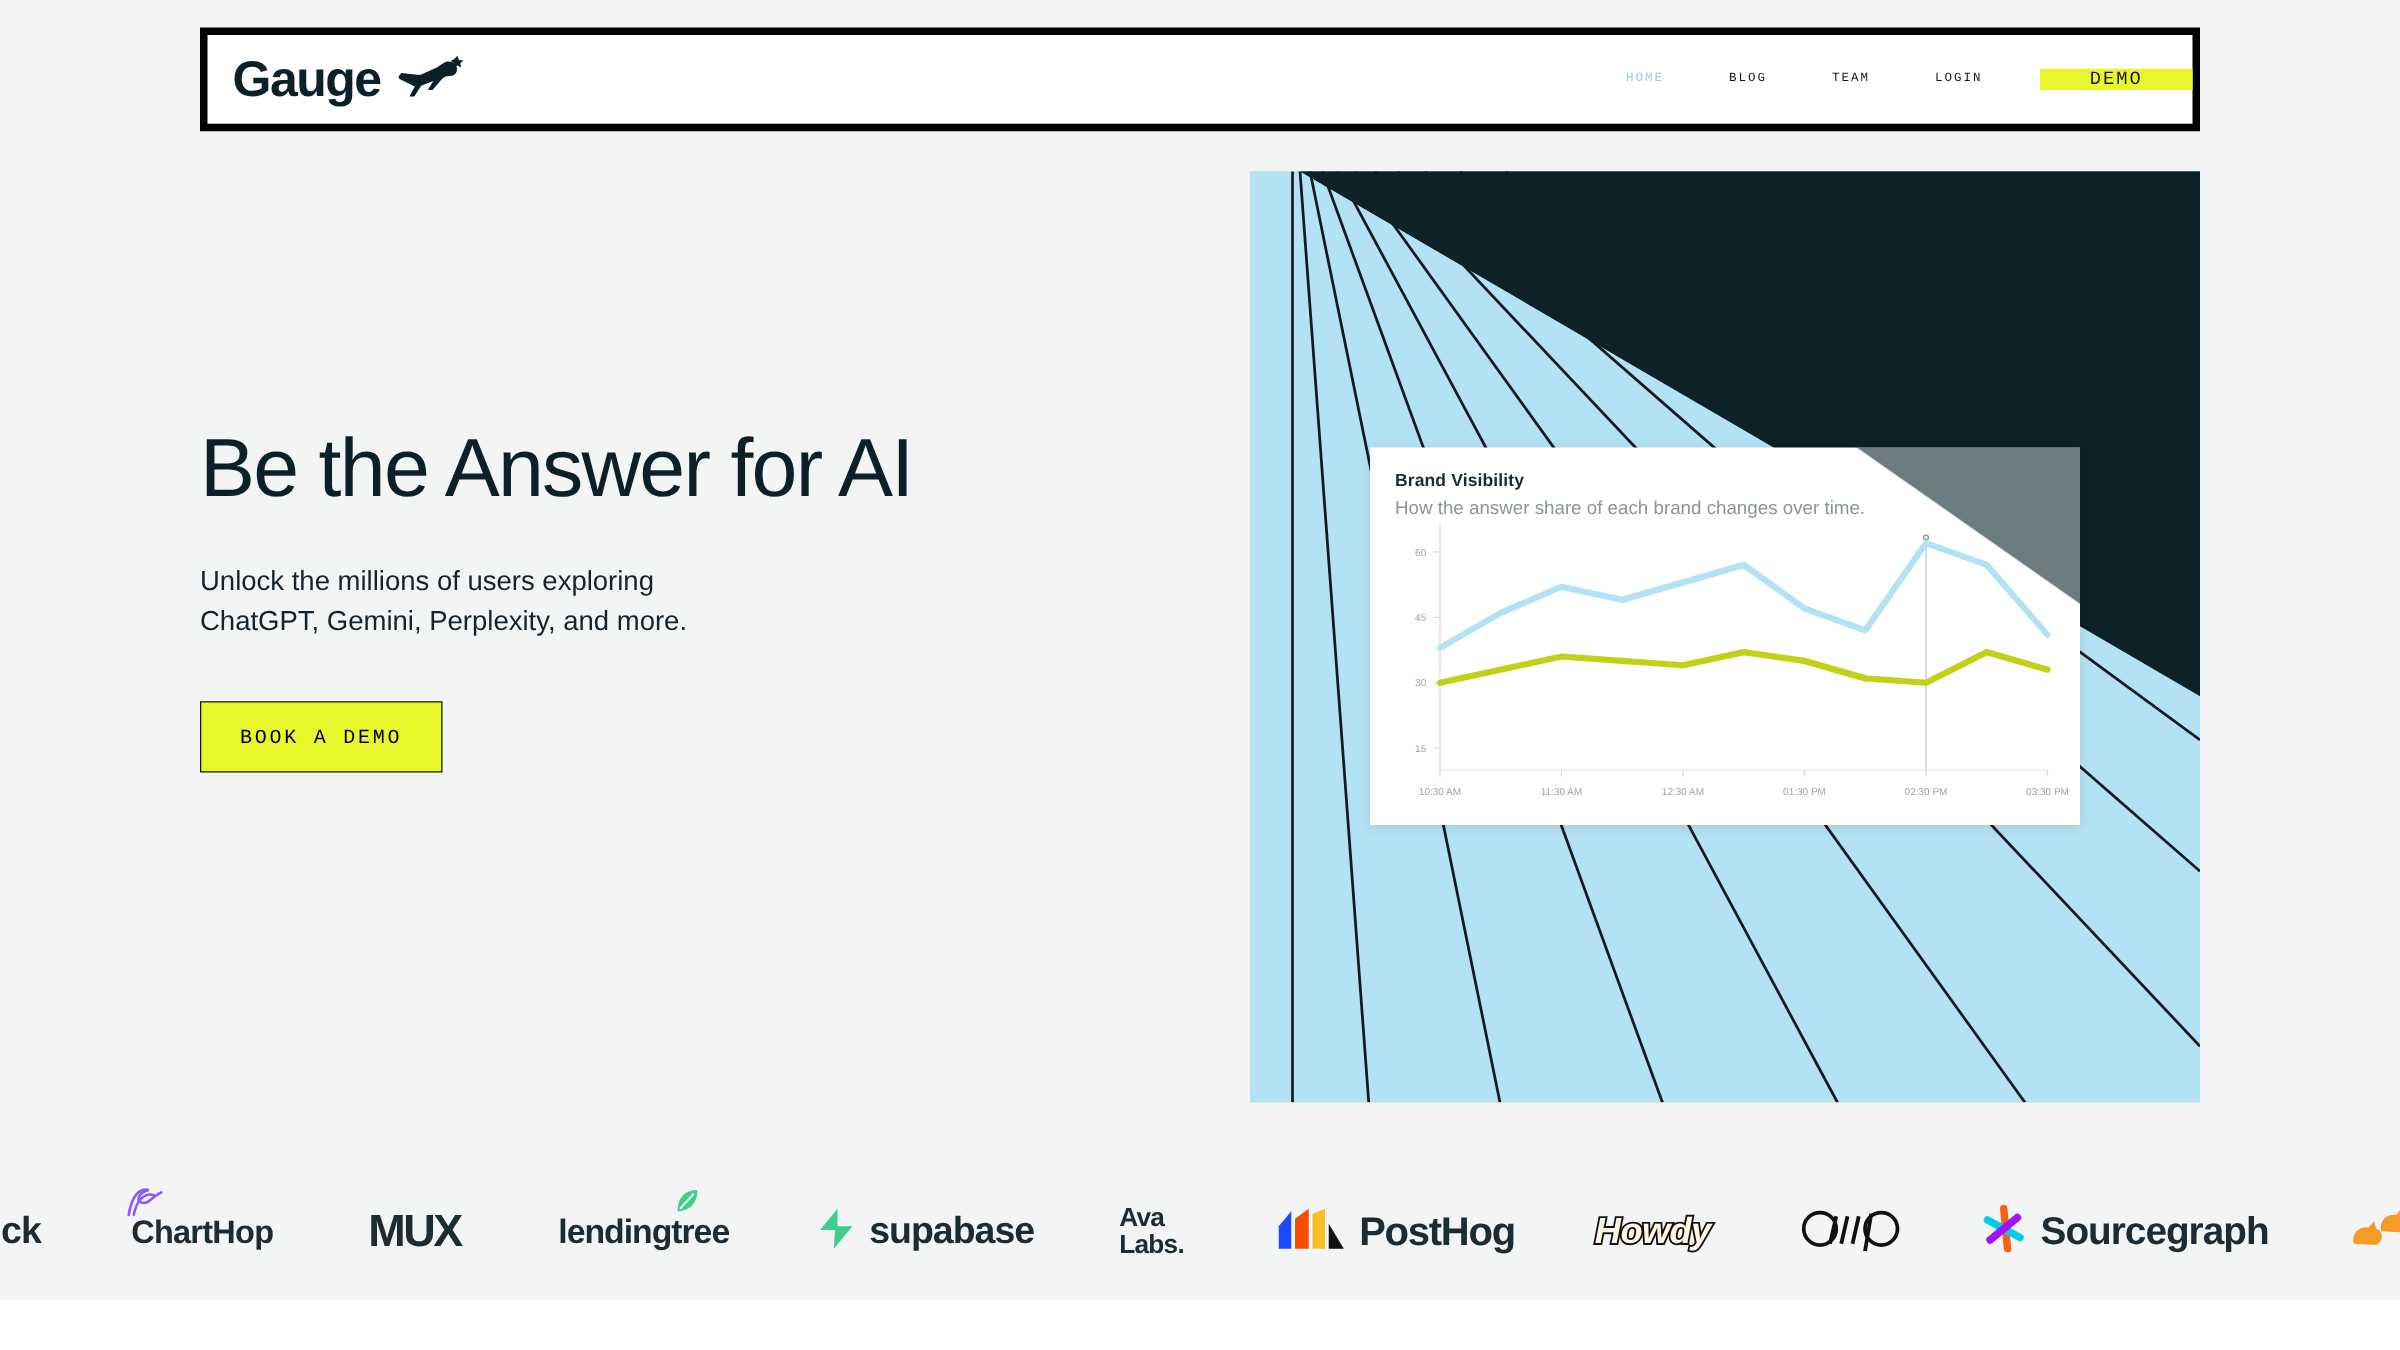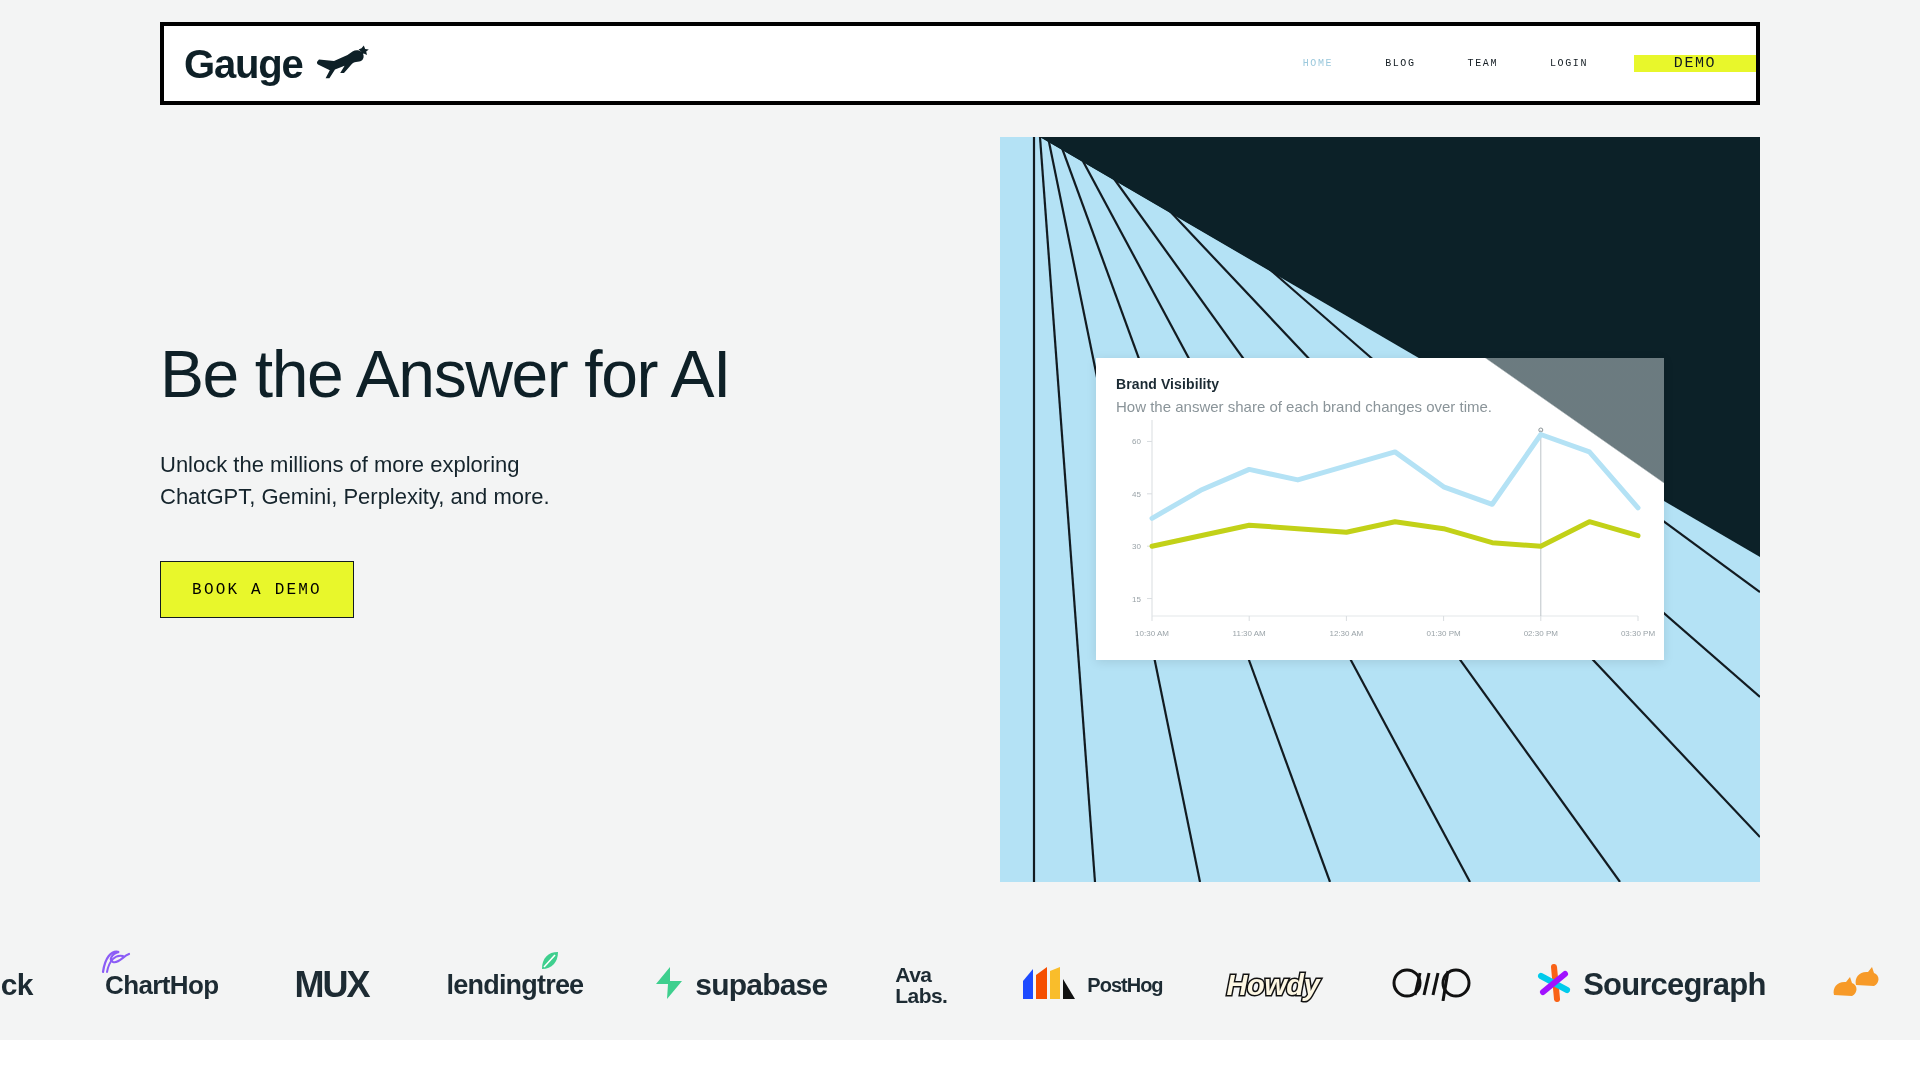--- a/index.html
+++ b/index.html
@@ -18,21 +18,21 @@
     position:absolute; left:0; top:0;
     width:1920px; height:1040px;
     background:#f3f4f4;
   }
 
   
   .header {
     position:absolute; left:160px; top:22px;
     width:1600px; height:83px;
     background:#ffffff;
-    border:4px solid #000000;
+    border:6px solid #000000;
     display:flex; align-items:stretch;
   }
   .brand {
     display:flex; align-items:center; gap:14px;
     padding-left:20px;
     flex:0 0 auto;
   }
   .brand-name {
     font-size:40px; font-weight:700; letter-spacing:-1.2px;
     color:#0e2027; line-height:1;
@@ -156,21 +156,21 @@
         <a class="nav-link" href="#">BLOG</a>
         <a class="nav-link" href="#">TEAM</a>
         <a class="nav-link" href="#">LOGIN</a>
         <button class="nav-cta">DEMO</button>
       </nav>
     </div>
 
     <div class="hero-copy">
       <h1 class="hero-title">Be the Answer for AI</h1>
       <p class="hero-sub">
-        <span>Unlock the millions of more exploring</span>
+        <span>Unlock the millions of users exploring</span>
         <span>ChatGPT, Gemini, Perplexity, and more.</span>
       </p>
       <button class="hero-btn">BOOK A DEMO</button>
     </div>
 
     <div class="hero-art">
       <svg width="760" height="745" viewBox="0 0 760 745">
         <rect x="0" y="0" width="760" height="745" fill="#b4e2f5"></rect>
 
         <path d="M40 0 L760 0 L760 420 Z" fill="#0c2128"></path>
@@ -275,21 +275,21 @@
 
       <div class="logo-item" style="margin-right:64px;">
         <span>
           <svg width="56" height="36" viewBox="0 0 56 36">
             <path d="M2 34 L2 16 L12 4 L12 34 Z" fill="#1d4aff"></path>
             <path d="M15 34 L15 10 L26 2 L26 34 Z" fill="#f54e00"></path>
             <path d="M29 34 L29 6 L39 2 L39 34 Z" fill="#f9bd2b"></path>
             <path d="M42 34 L42 14 L54 34 Z" fill="#111111"></path>
           </svg>
         </span>
-        <span class="logo-text" style="font-size:20px; letter-spacing:-1px;">PostHog</span>
+        <span class="logo-text" style="font-size:32px; letter-spacing:-1px;">PostHog</span>
       </div>
 
       <div class="logo-item" style="margin-right:72px;text-align:right;">
         <span class="logo-text" style="font-size:29px; font-style:italic; letter-spacing:-0.5px; -webkit-text-stroke:3px #111; paint-order:stroke fill; color:#fdf7e3;">Howdy</span>
       </div>
 
       <div class="logo-item" style="margin-right:64px;">
         <span>
           <svg width="80" height="36" viewBox="0 0 80 36">
             <circle cx="16" cy="18" r="13" fill="none" stroke="#111" stroke-width="3"></circle>

